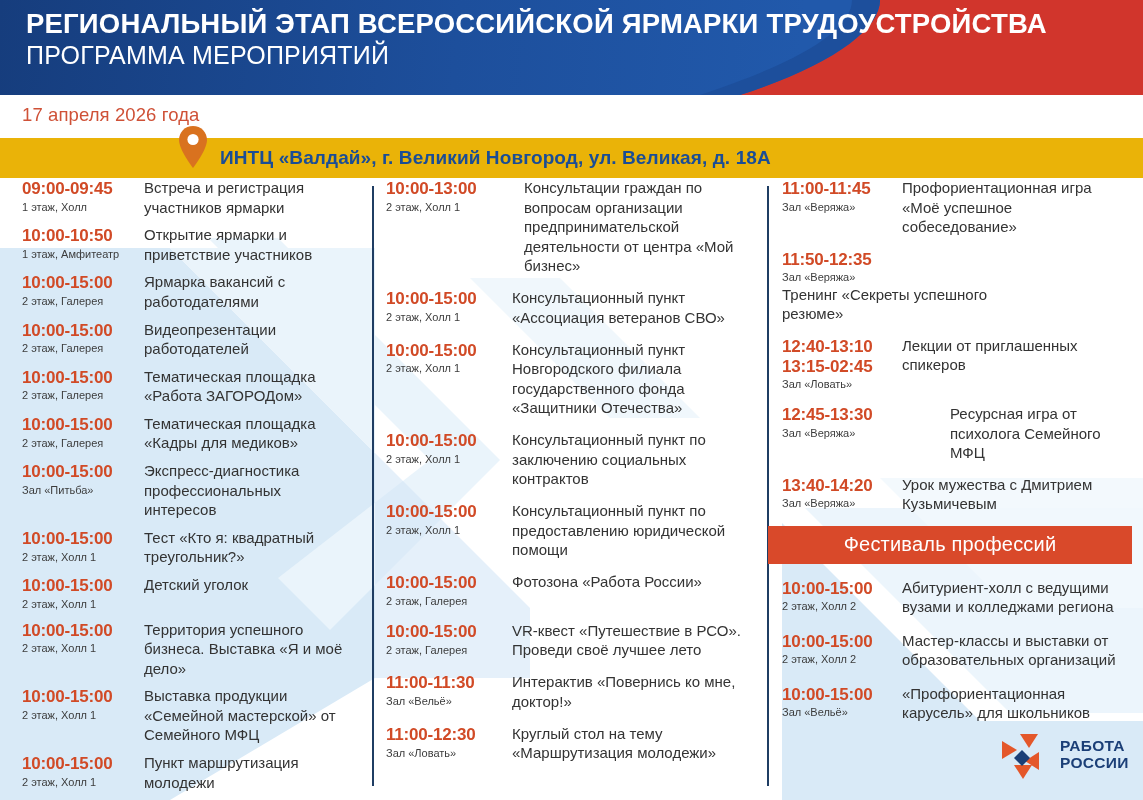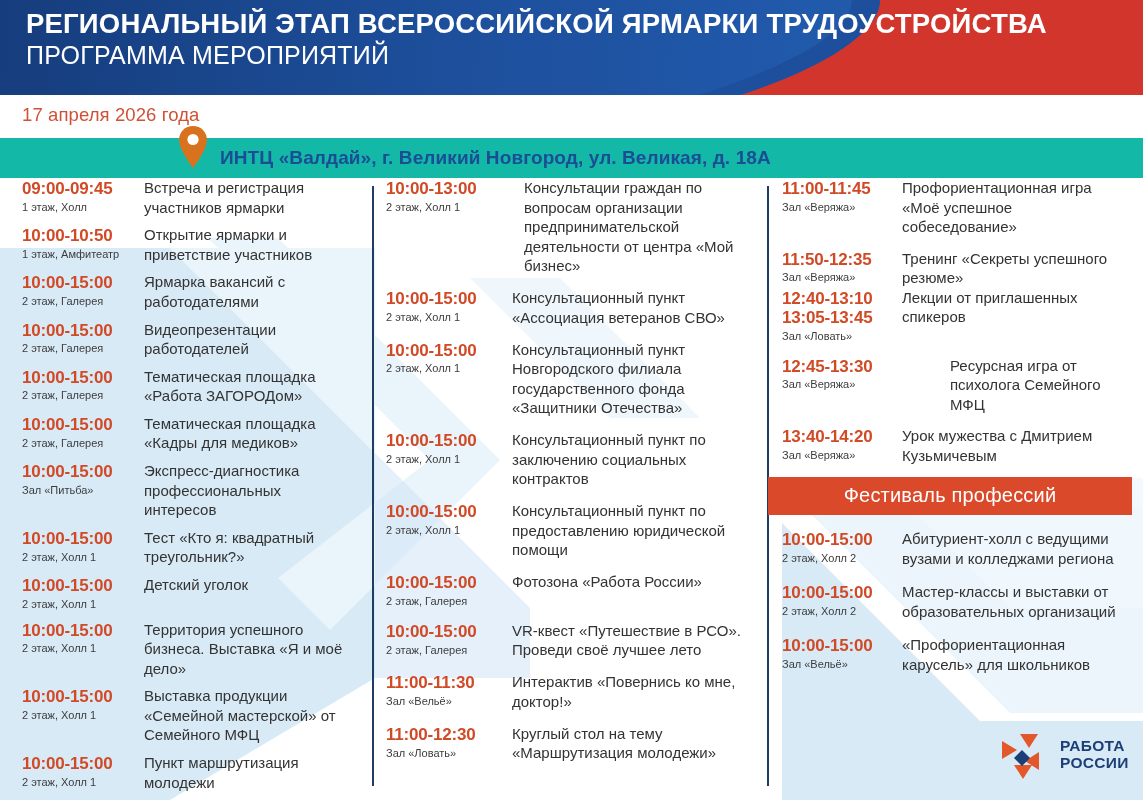--- a/index.html
+++ b/index.html
@@ -44,21 +44,21 @@
     background:#ffffff;
   }
   .date-txt{
     position:absolute; left:22px; top:9px;
     color:#cf5137; font-size:18.5px; font-weight:normal; letter-spacing:0.1px;
   }
 
   
   .addrbar{
     position:absolute; left:0; top:138px; width:1143px; height:40px;
-    background:#14b8a6;
+    background:#eab308;
   }
   .pin{
     position:absolute; left:178px; top:-13px; width:30px; height:44px;
   }
   .addr-txt{
     position:absolute; left:220px; top:9px;
     color:#1a4d96; font-size:19px; font-weight:bold; letter-spacing:0.1px;
   }
 
   
@@ -332,31 +332,31 @@
         </div>
       </div>
     <div class="col col3" id="col3">
         <div class="evt" style="margin-bottom: 12px;">
           <div class="evt-time">
             <div class="t-range">11:00-11:45</div>
             <div class="t-place">Зал «Веряжа»</div>
           </div>
           <div class="evt-desc">Профориентационная игра «Моё успешное собеседование»</div>
         </div>
-        <div class="evt" style="">
+        <div class="evt" style="margin-bottom: 12px; flex-direction: column;">
           <div class="evt-time">
             <div class="t-range">11:50-12:35</div>
             <div class="t-place">Зал «Веряжа»</div>
           </div>
           <div class="evt-desc">Тренинг «Секреты успешного резюме»</div>
         </div>
         <div class="evt" style="margin-bottom: 12px;">
           <div class="evt-time">
             <div class="t-range">12:40-13:10</div>
-            <div class="t-range">13:05-13:45</div>
+            <div class="t-range">13:15-02:45</div>
             <div class="t-place">Зал «Ловать»</div>
           </div>
           <div class="evt-desc">Лекции от приглашенных спикеров</div>
         </div>
         <div class="evt" style="margin-bottom: 12px; gap: 48px;">
           <div class="evt-time">
             <div class="t-range">12:45-13:30</div>
             <div class="t-place">Зал «Веряжа»</div>
           </div>
           <div class="evt-desc">Ресурсная игра от психолога Семейного МФЦ</div>

